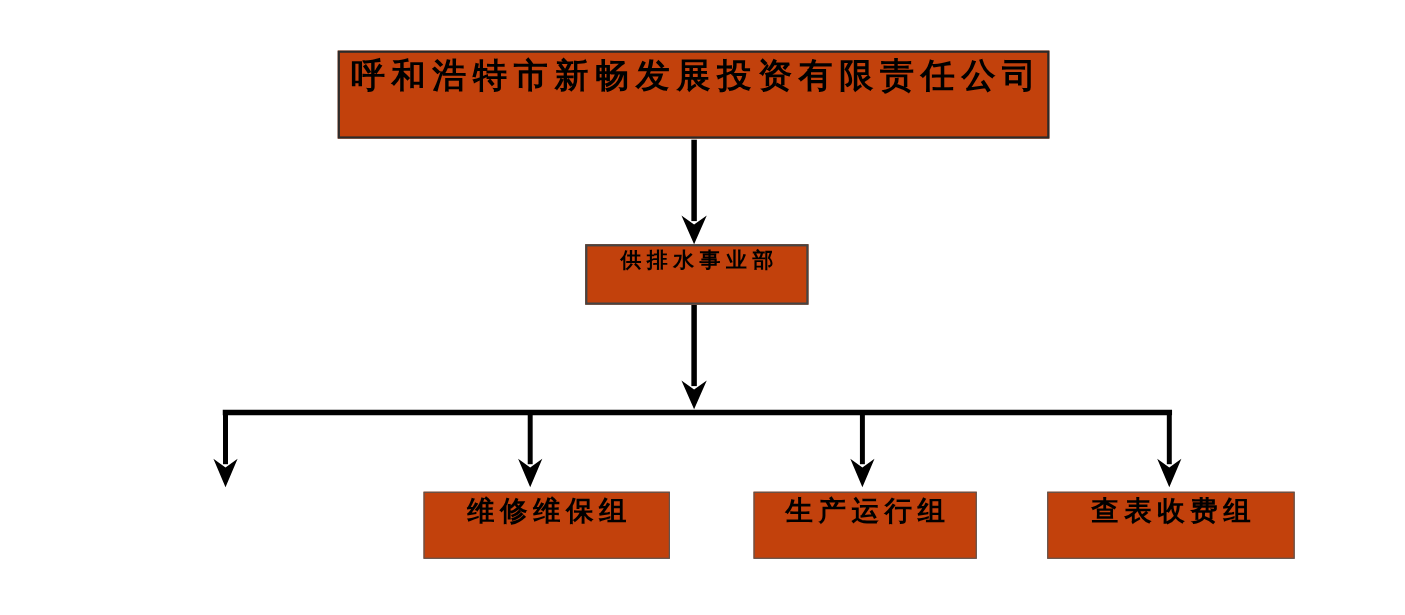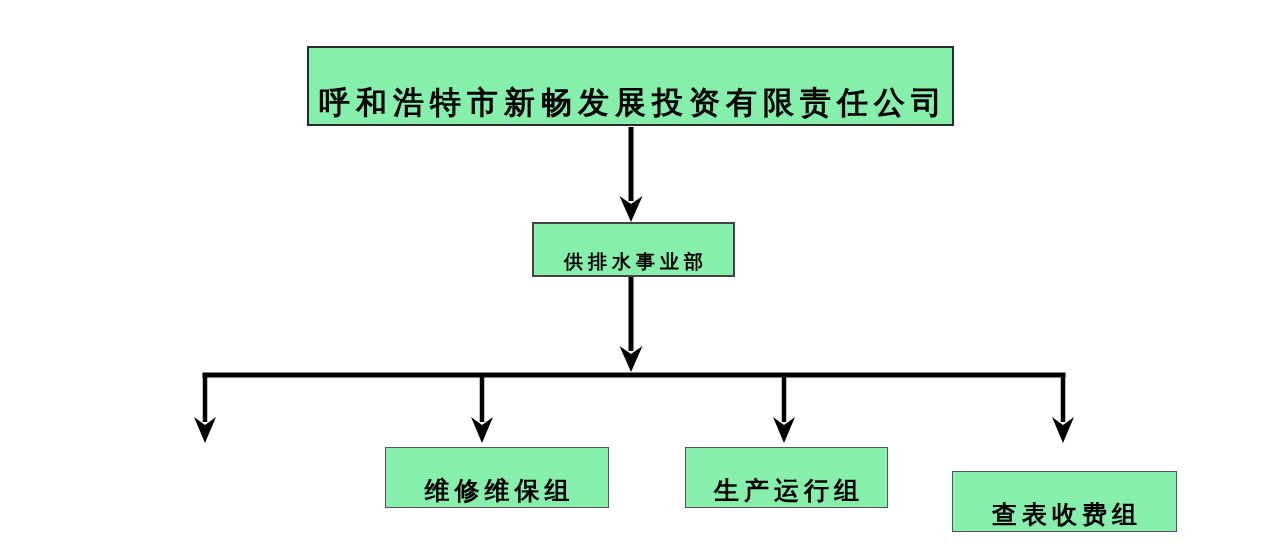--- a/index.html
+++ b/index.html
@@ -19,24 +19,24 @@
     position: absolute;
     left: 0;
     top: 0;
     width: 1277px;
     height: 559px;
     pointer-events: none;
   }
   .node {
     position: absolute;
     display: flex;
-    align-items: flex-end;
+    align-items: flex-start;
     justify-content: center;
     box-sizing: border-box;
-    background: #86efac;
+    background: #c2410c;
     color: #000000;
     font-weight: bold;
     text-align: center;
     white-space: nowrap;
   }
   .node-root {
     left: 307px;
     top: 46px;
     width: 647px;
     height: 80px;
@@ -59,21 +59,21 @@
     top: 447px;
     height: 61px;
     border: 1.5px solid #555555;
     font-size: 25px;
     letter-spacing: 5px;
     padding-left: 5px;
   }
   .node-group-1 { left: 97px;  width: 210px; }
   .node-group-2 { left: 385px; width: 224px; }
   .node-group-3 { left: 685px; width: 203px; }
-  .node-group-4 { left: 952px; width: 225px; margin-top: 24px; }
+  .node-group-4 { left: 952px; width: 225px; }
   .line {
     stroke: #000000;
     stroke-width: 5;
     fill: none;
   }
   .line-thin {
     stroke: #000000;
     stroke-width: 4.5;
     fill: none;
   }

